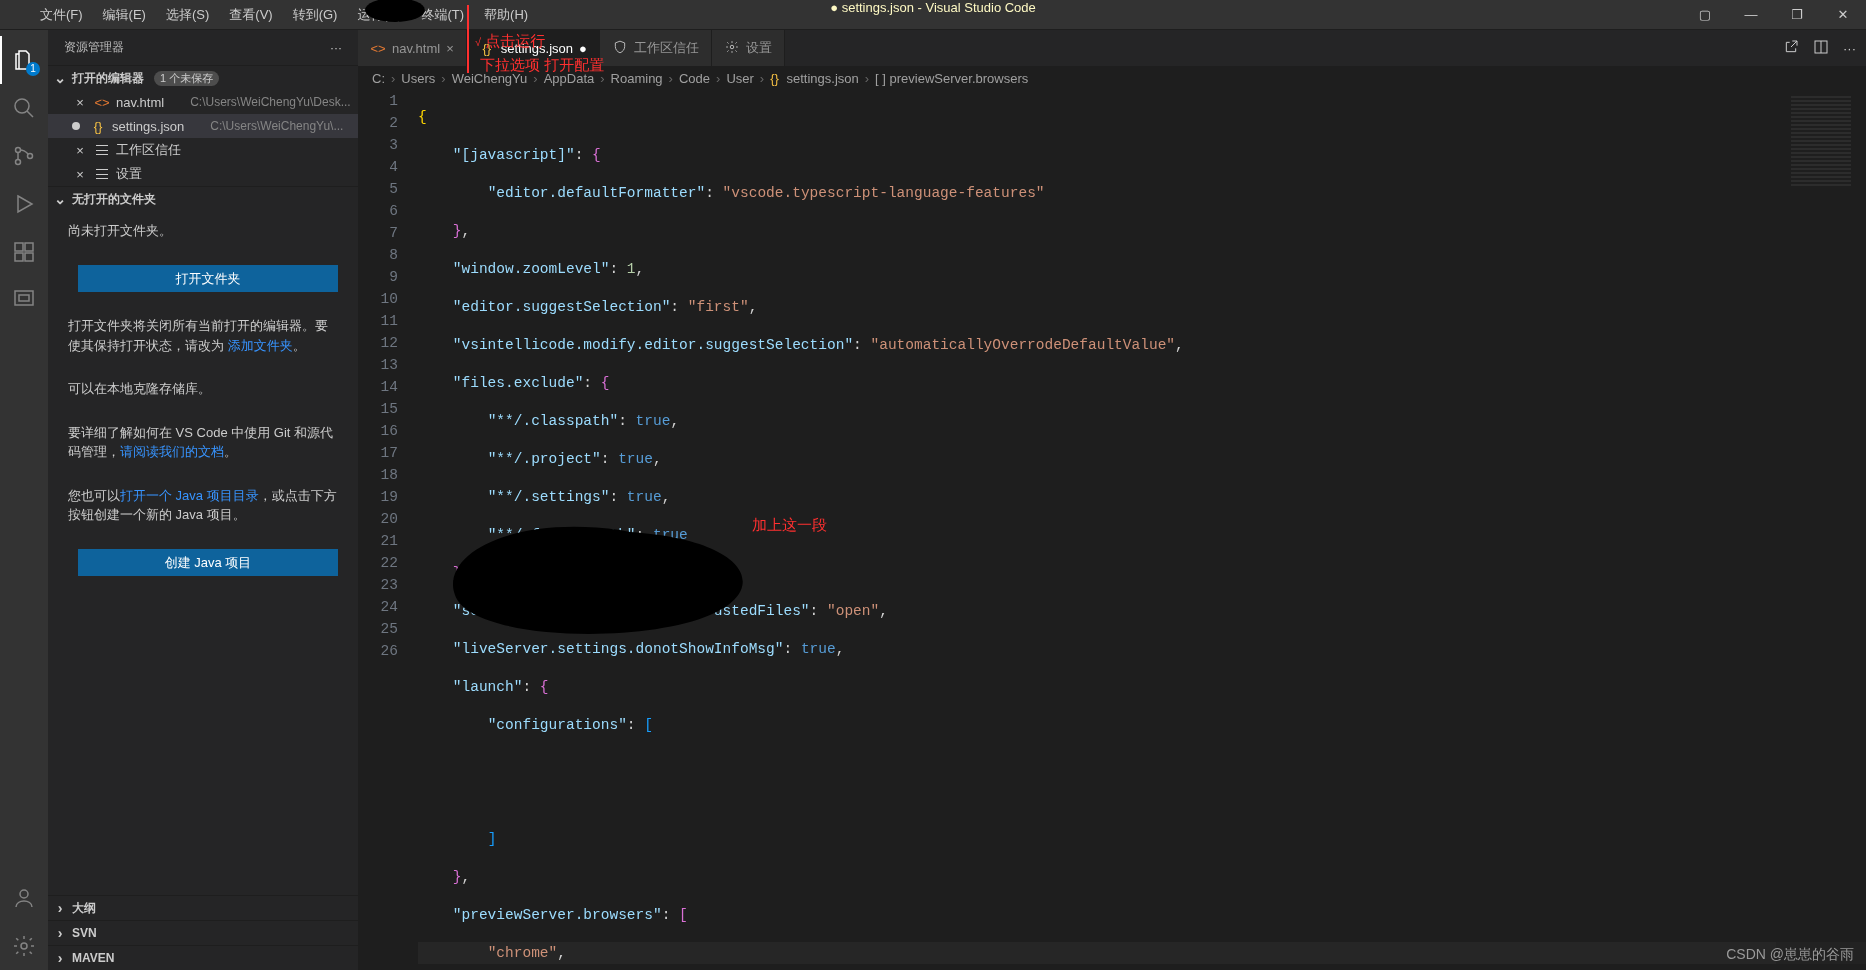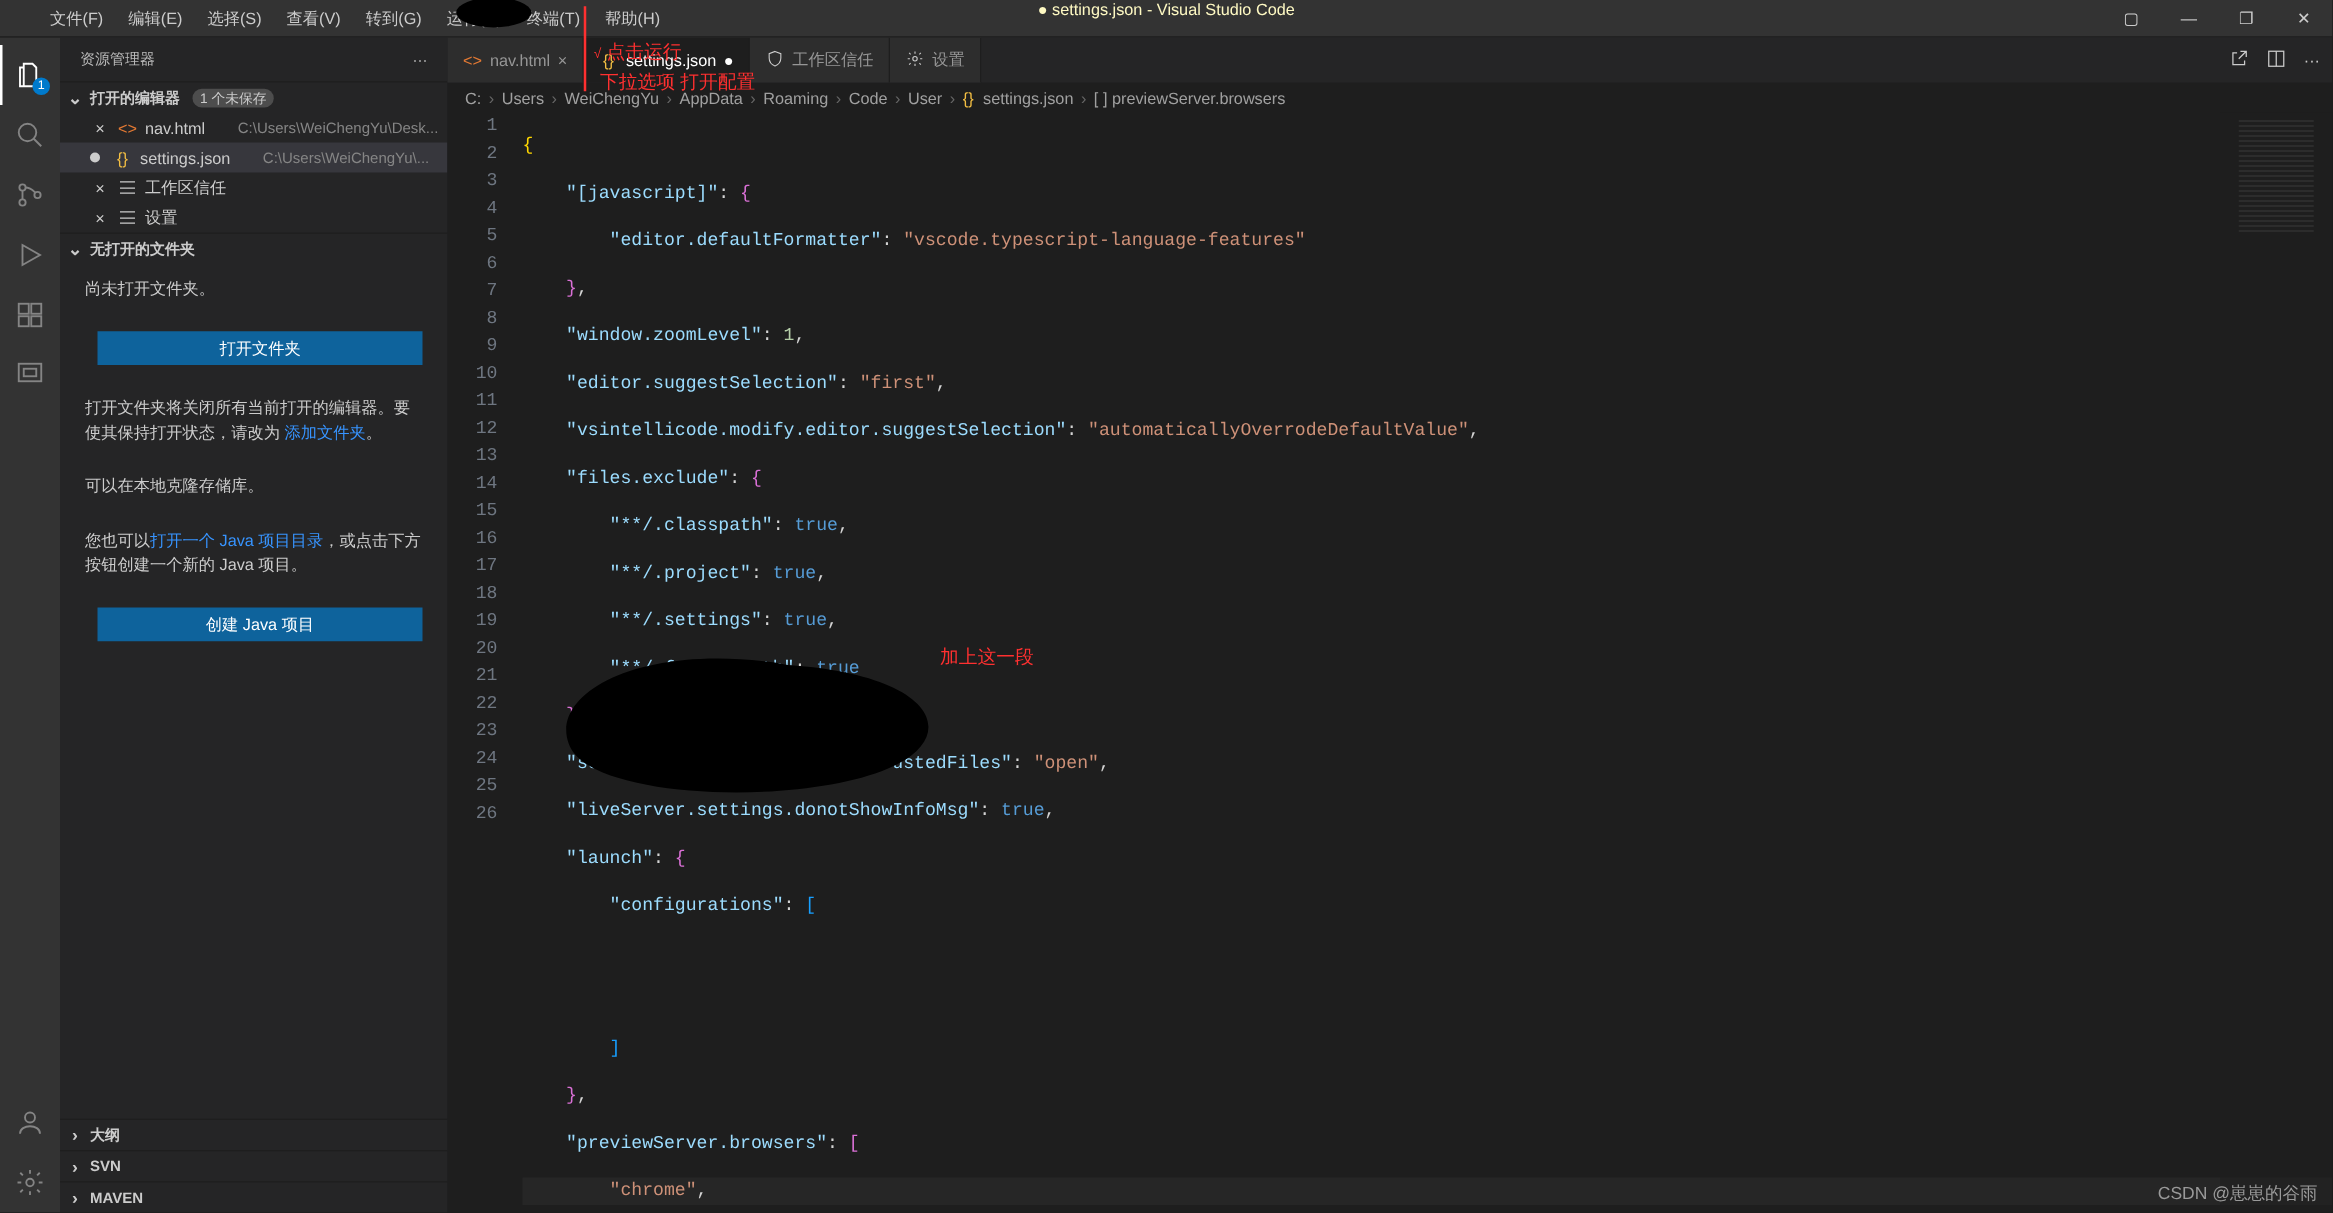--- a/index.html
+++ b/index.html
@@ -204,20 +204,21 @@
       <div class="section">
         <div class="section-header">
           <span class="chev">⌄</span>
           <span>无打开的文件夹</span>
         </div>
         <div class="nofolder section-body">
           <div>尚未打开文件夹。</div>
           <div class="btn">打开文件夹</div>
           <div><span>打开文件夹将关闭所有当前打开的编辑器。要使其保持打开状态，请改为 </span><a>添加文件夹</a><span>。</span></div>
           <div>可以在本地克隆存储库。</div>
+          <div><span>要详细了解如何在 VS Code 中使用 Git 和源代码管理，</span><a>请阅读我们的文档</a><span>。</span></div>
           <div><span>您也可以</span><a>打开一个 Java 项目目录</a><span>，或点击下方按钮创建一个新的 Java 项目。</span></div>
           <div class="btn">创建 Java 项目</div>
         </div>
       </div>
       <div style="flex:1"></div>
       <div class="section collapsed">
           <div class="section-header">
             <span class="chev">›</span>
             <span>大纲</span>
           </div>

